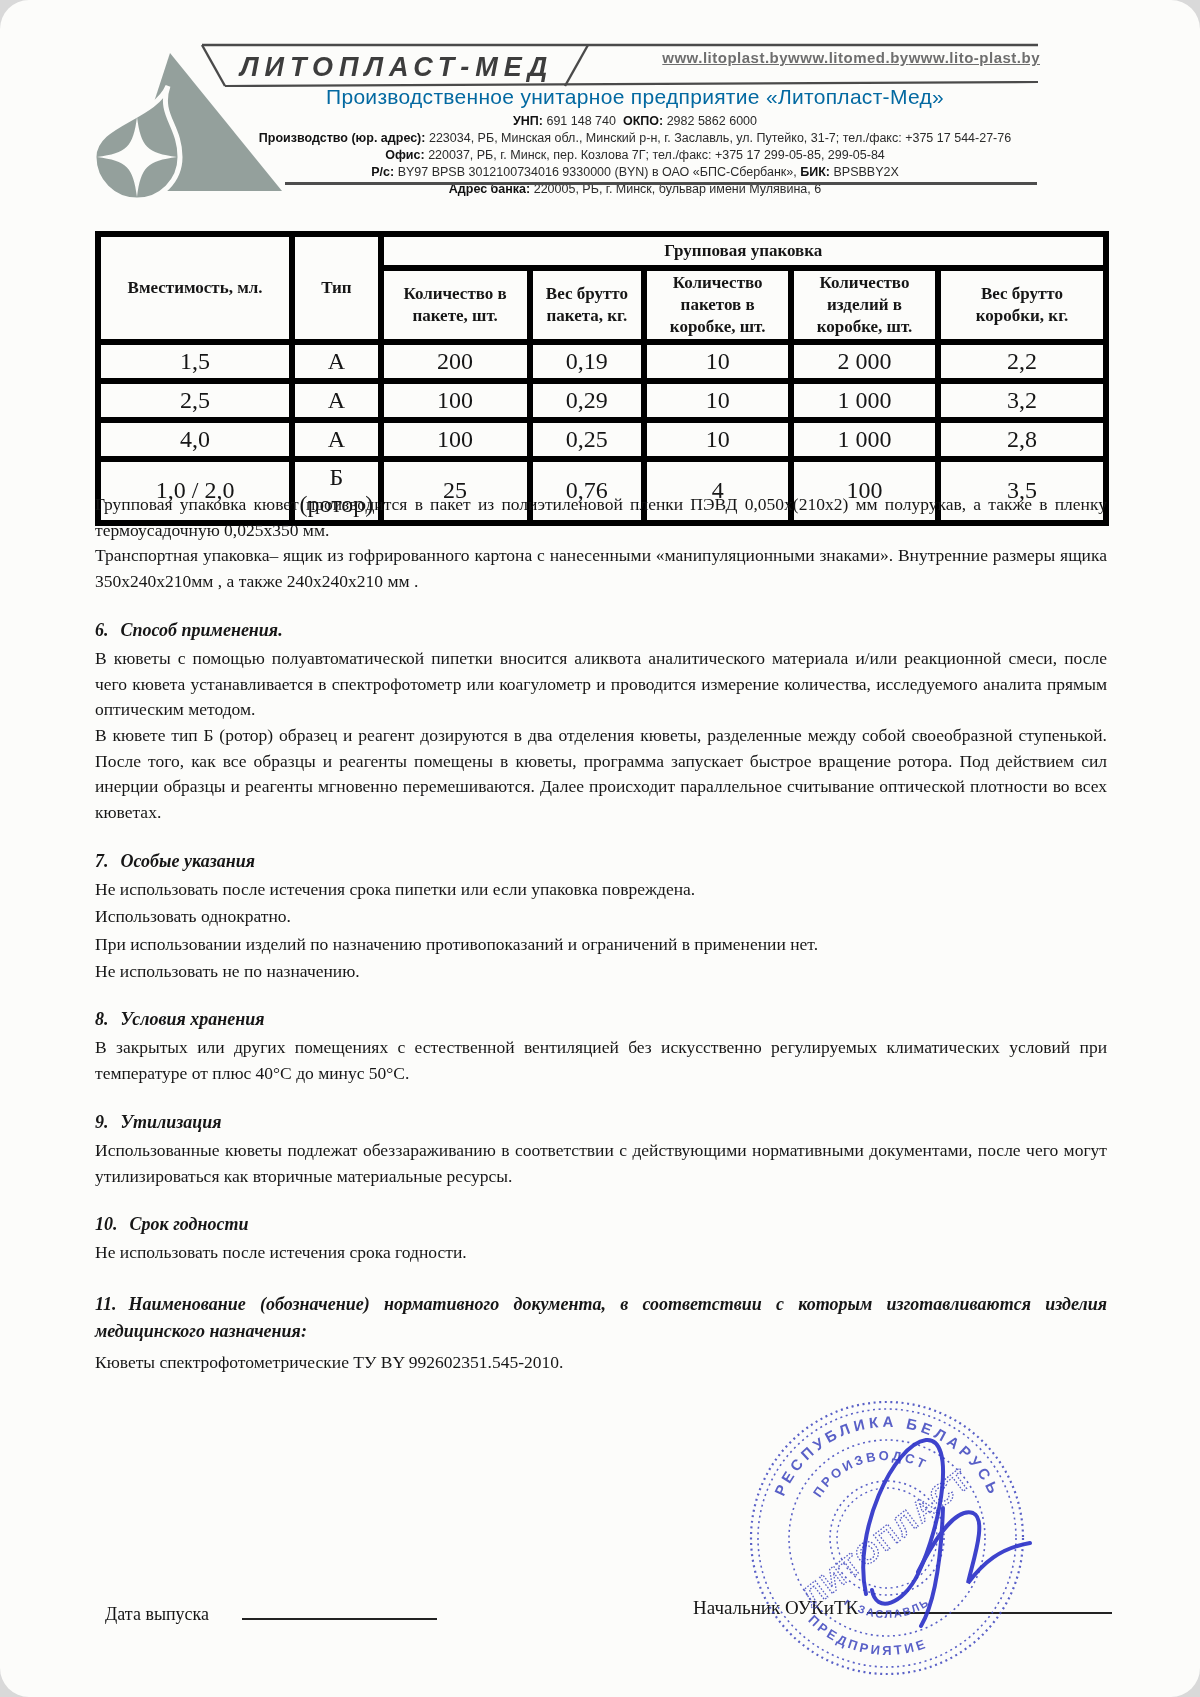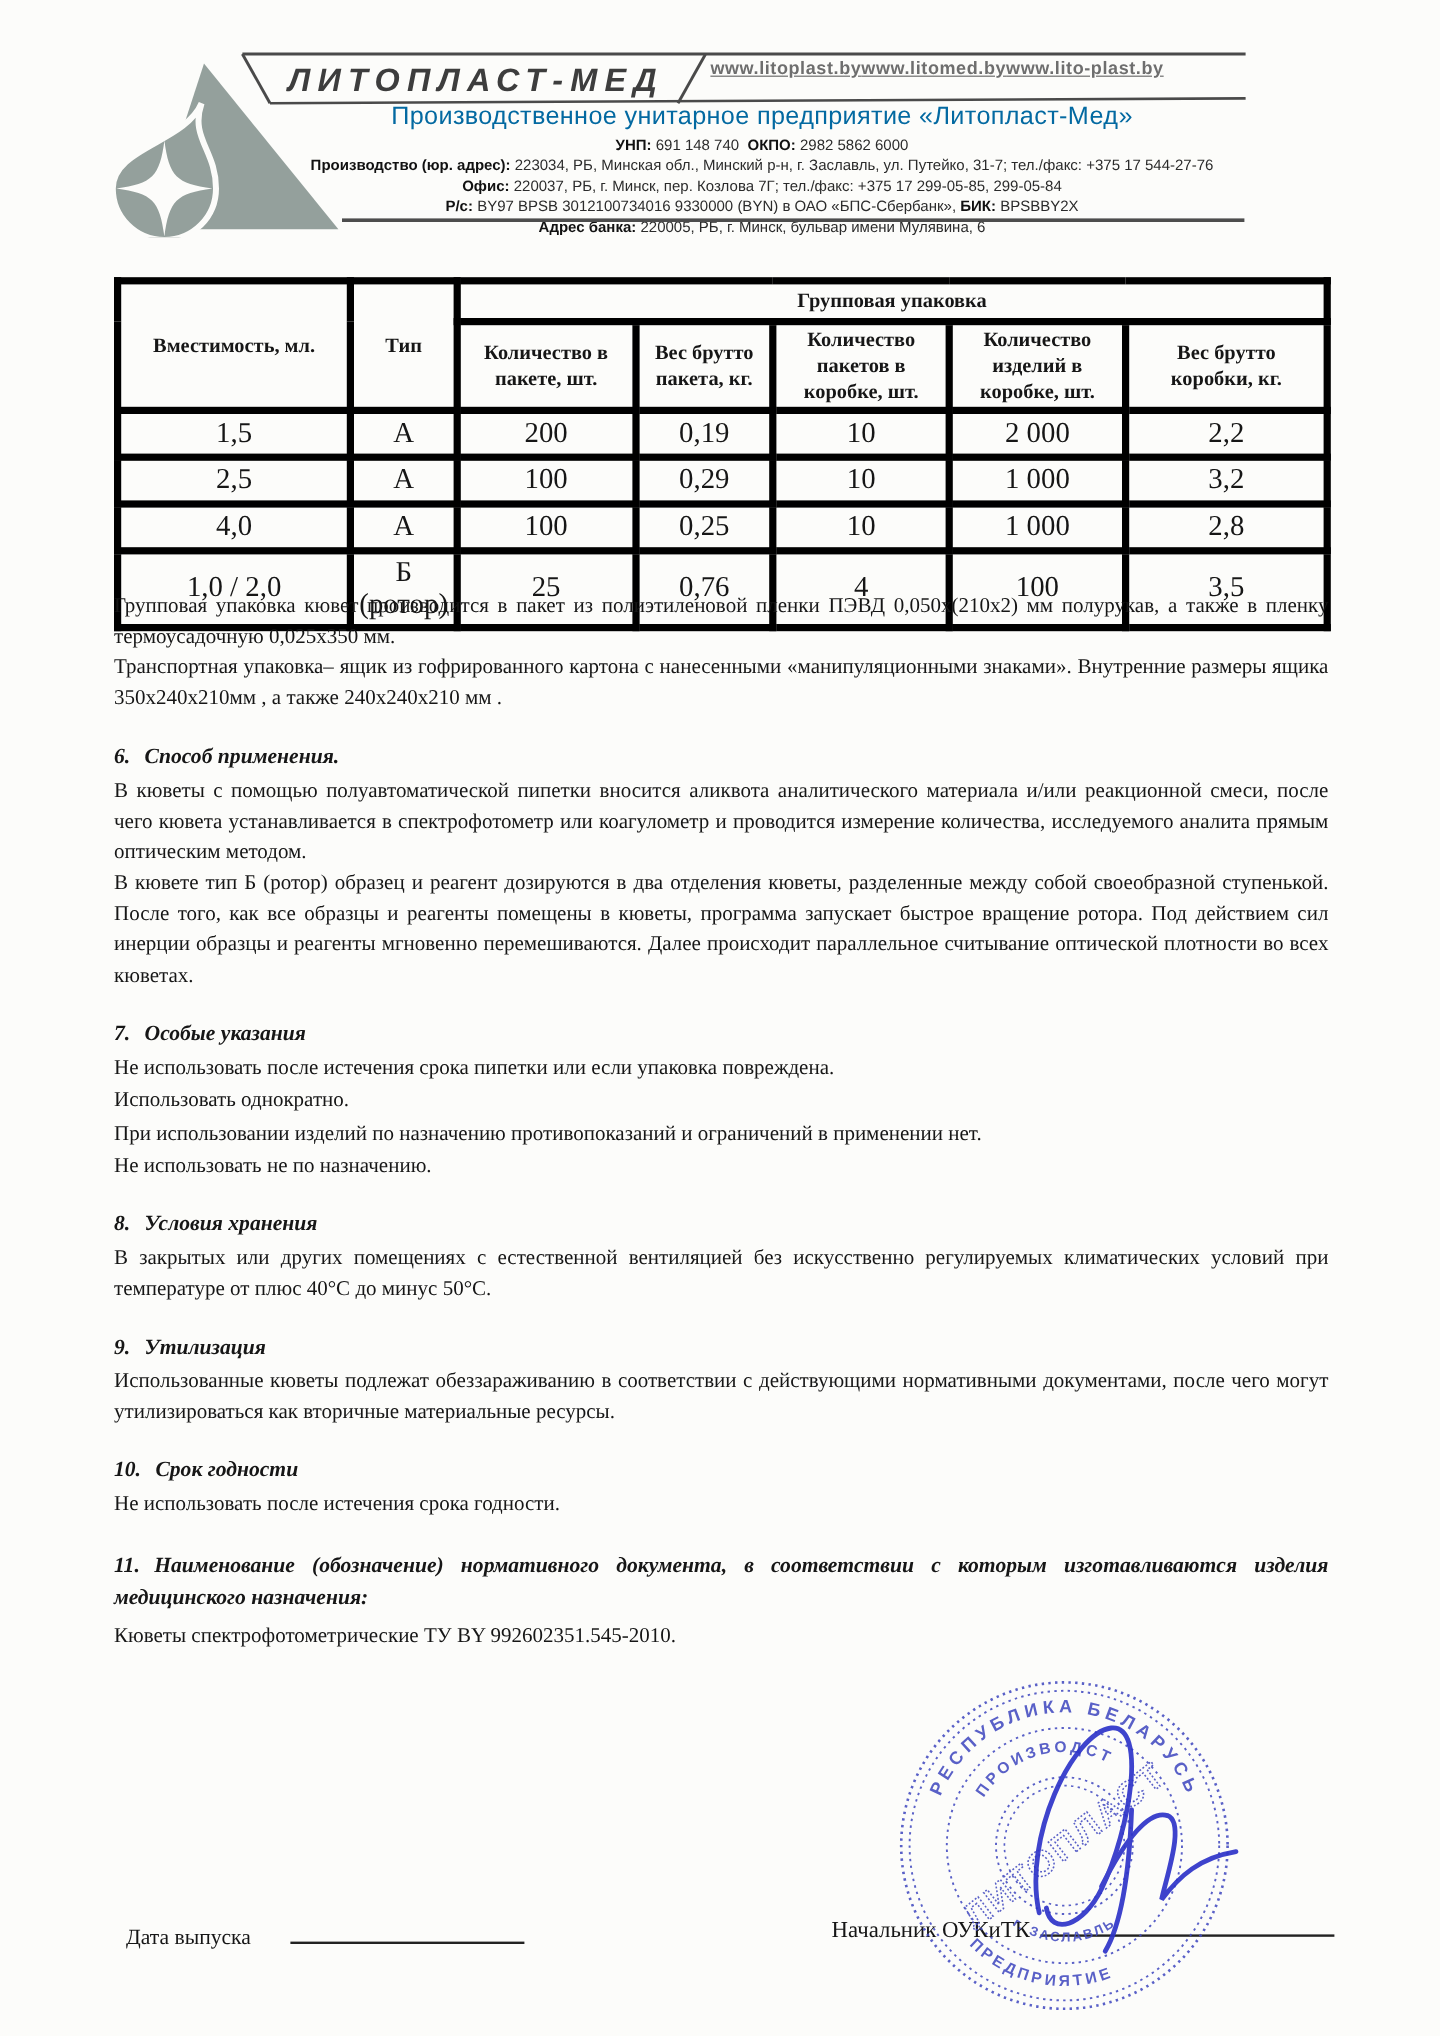--- a/index.html
+++ b/index.html
@@ -1,27 +1,27 @@
 <!DOCTYPE html>
 <html lang="ru"><head>
 <meta charset="utf-8">
 <style>
   html,body { margin:0; padding:0; background:#d9d9d9; }
   .page {
     position:relative; width:1200px; height:1697px; margin:0 auto;
     background:#fcfcfa; overflow:hidden;
-    font-family:"Liberation Serif", serif; color:#161616;
+    font-family:"Liberation Serif", serif; color:#161616;border-radius:29px;
   }
 
   
   .logo-svg { position:absolute; left:92px; top:33px; width:220px; height:165px; }
   .banner-svg { position:absolute; left:178px; top:38px; width:862px; height:58px; }
   .urls {
     position:absolute; left:592px; top:49px; width:448px;
-    display:flex; justify-content:flex-start;
+    display:flex; justify-content:flex-end;
     font-family:"Liberation Sans", sans-serif; font-weight:bold;
     font-size:15px; color:#6e6e6e; letter-spacing:.5px;
   }
   .urls span { text-decoration:underline; }
   .hdr-text { position:absolute; left:232px; top:85px; width:806px; text-align:center;
     font-family:"Liberation Sans", sans-serif; }
   .company-name { font-size:21px; font-weight:normal; color:#0369a1; letter-spacing:.3px; margin-bottom:4px;}
   .hdr-line { font-size:12.5px; color:#2b2b2b; line-height:1.35; }
   .hdr-line b { color:#111; }
   .hdr-divider { position:absolute; left:285px; top:182px; width:752px; height:3px; background:#4d4d4d; }

